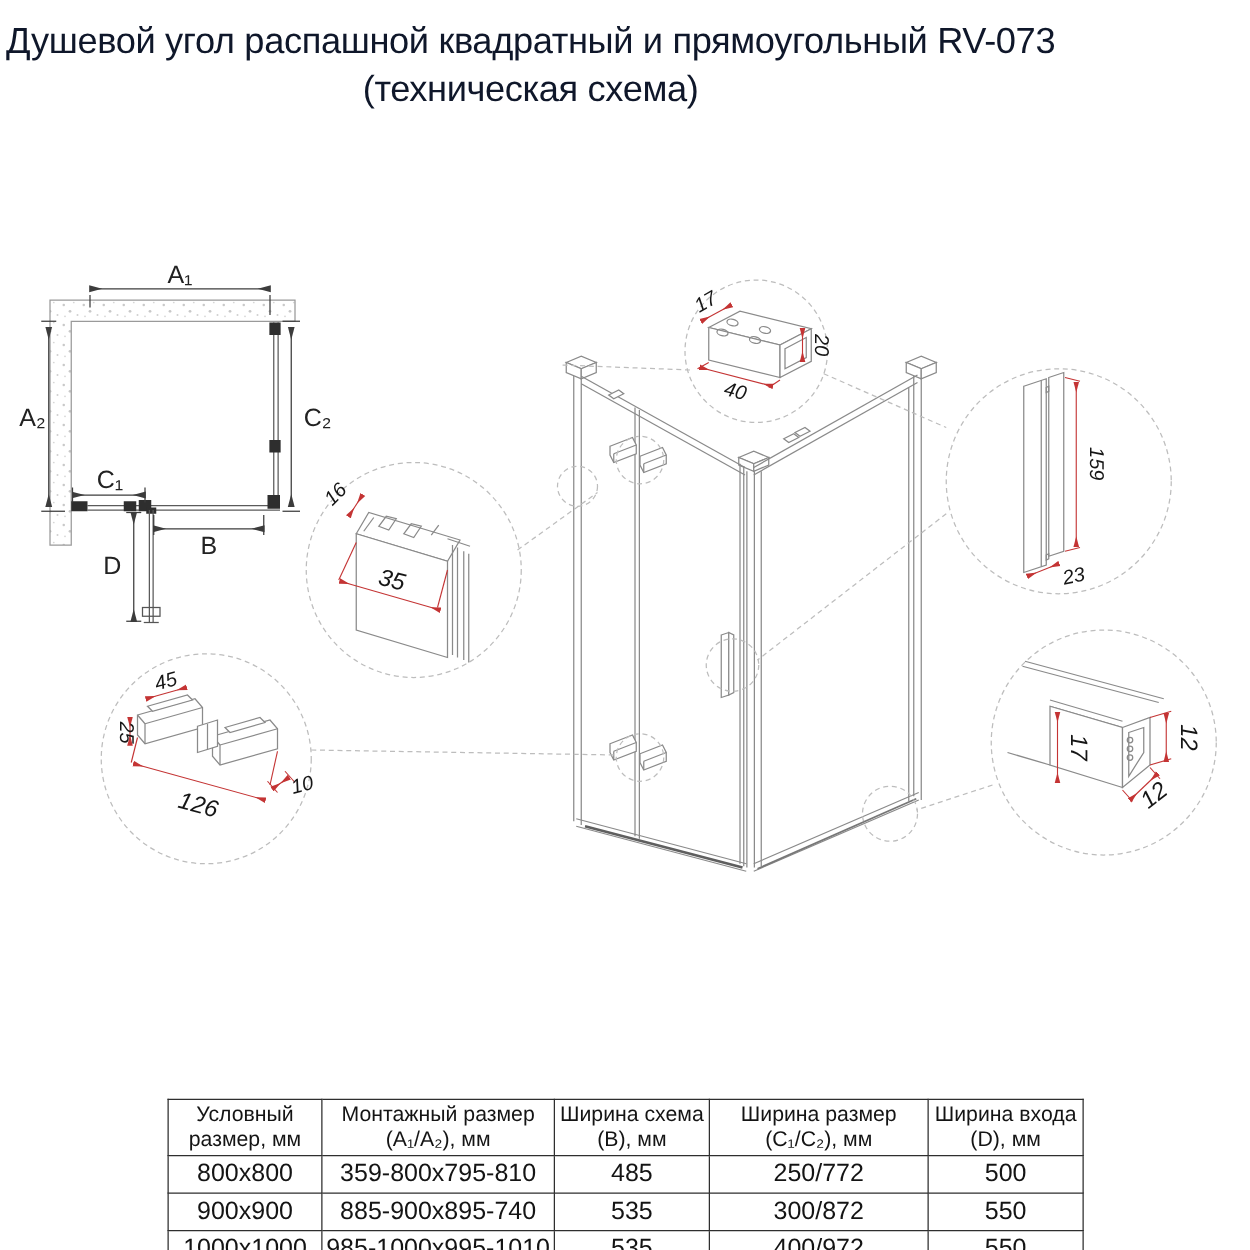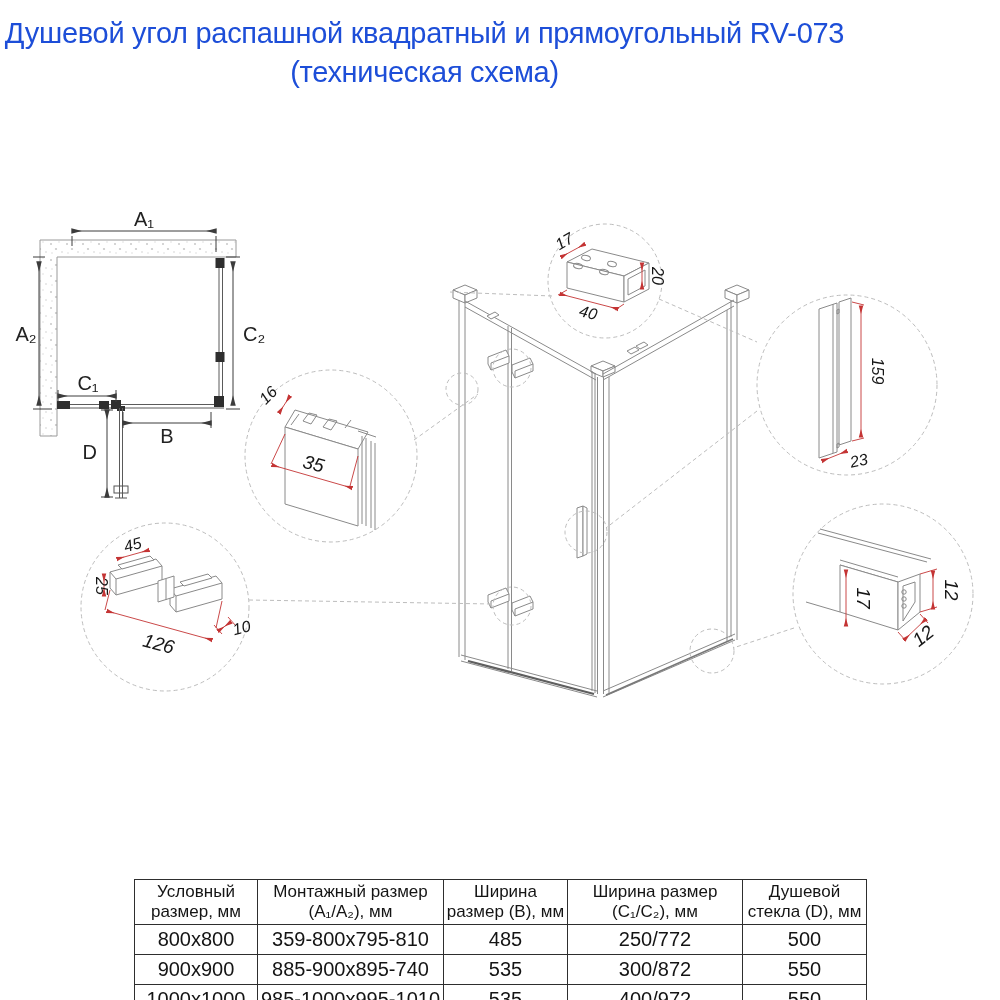--- a/index.html
+++ b/index.html
@@ -1,19 +1,19 @@
 <!DOCTYPE html>
 <html><head>
 <meta charset="utf-8">
 <style>
   html,body{margin:0;padding:0;background:#fff;}
   .page{position:relative;width:1000px;height:1000px;background:#fff;overflow:hidden;
         font-family:"Liberation Sans","DejaVu Sans",sans-serif;color:#111;}
   .title{position:absolute;top:14px;left:0;width:849px;text-align:center;
-         font-size:29px;line-height:39px;color:#1d4ed8;letter-spacing:-0.3px;}
+         font-size:29px;line-height:39px;color:#0f172a;letter-spacing:-0.3px;}
   svg text{font-family:"Liberation Sans","DejaVu Sans",sans-serif;}
   .planlbl{font-size:20px;fill:#222;}
   .dimlbl{font-size:16px;font-style:italic;fill:#161616;}
   .dimlbl-lg{font-size:19px;font-style:italic;fill:#161616;}
   table.spec{position:absolute;left:134px;top:846px;width:732px;border-collapse:collapse;
              table-layout:fixed;background:#fff;margin-top:33px;}
   table.spec th,table.spec td{border:1.4px solid #2e2e2e;text-align:center;vertical-align:middle;
              padding:0;color:#141414;}
   table.spec th{font-weight:400;font-size:17px;line-height:20px;height:44px;}
   table.spec td{font-size:20px;height:29px;}
@@ -318,23 +318,23 @@
       <col style="width:123px">
         <col style="width:186px">
         <col style="width:124px">
       <col style="width:175px">
         <col style="width:124px">
     </colgroup>
     <thead>
       <tr>
         <th>Условный размер, мм</th>
         <th>Монтажный размер (A₁/A₂), мм</th>
-        <th>Ширина размер (B), мм</th>
+        <th>Ширина схема (B), мм</th>
         <th>Ширина размер (C₁/C₂), мм</th>
-        <th>Душевой стекла (D), мм</th>
+        <th>Ширина входа (D), мм</th>
       </tr>
     </thead>
     <tbody>
       <tr>
         <td>800x800</td>
         <td>359-800x795-810</td>
         <td>485</td>
         <td>250/772</td>
         <td>500</td>
       </tr>

